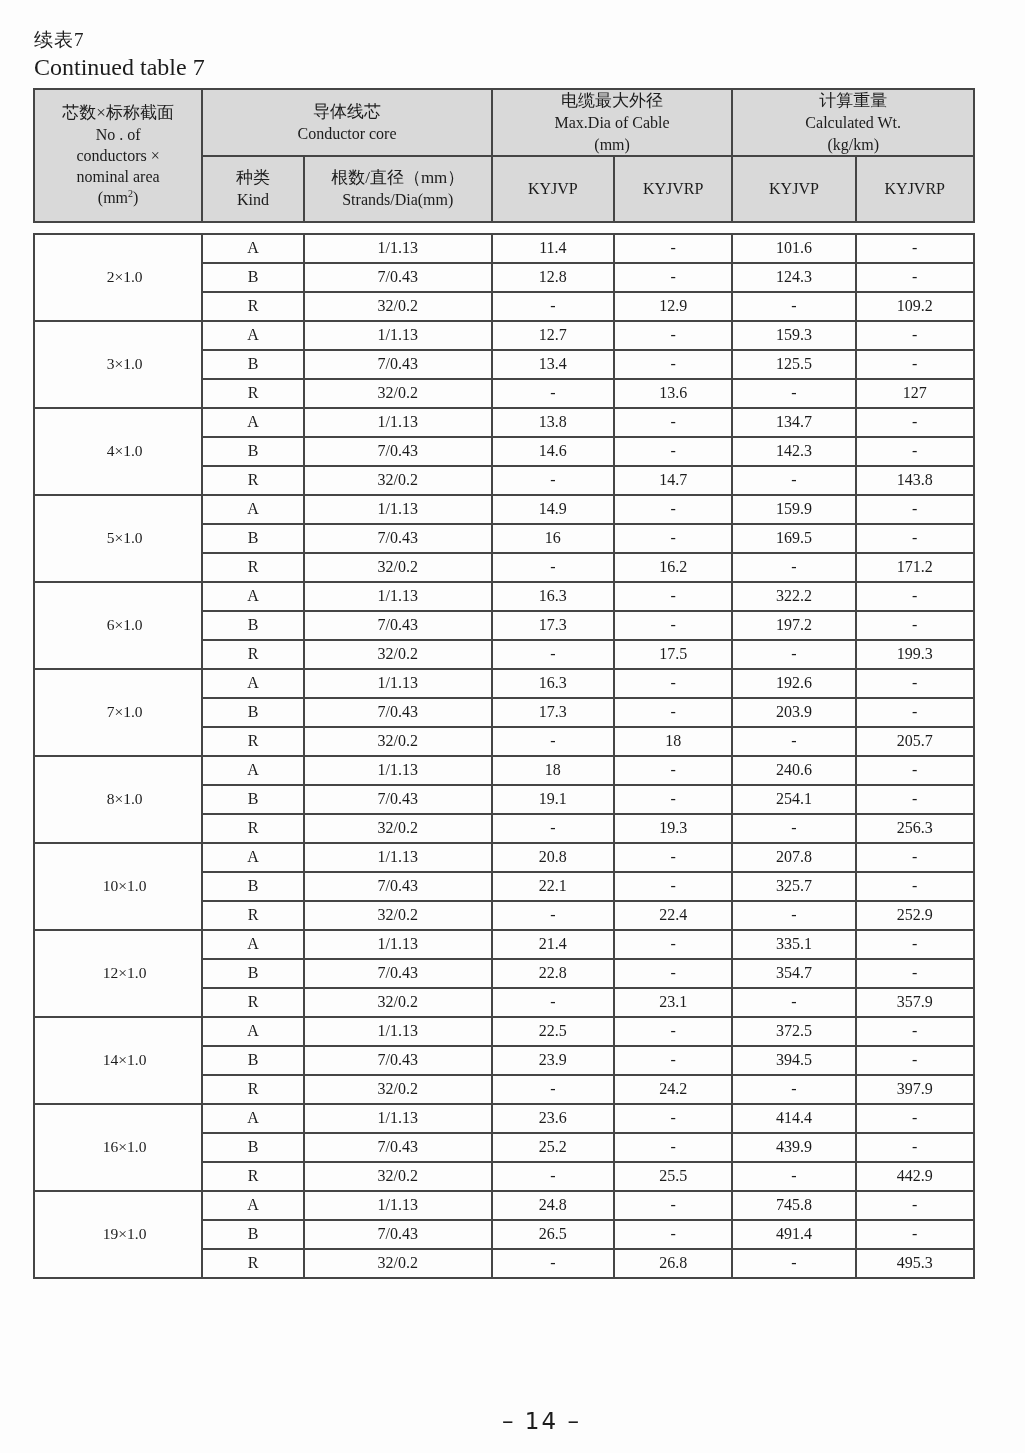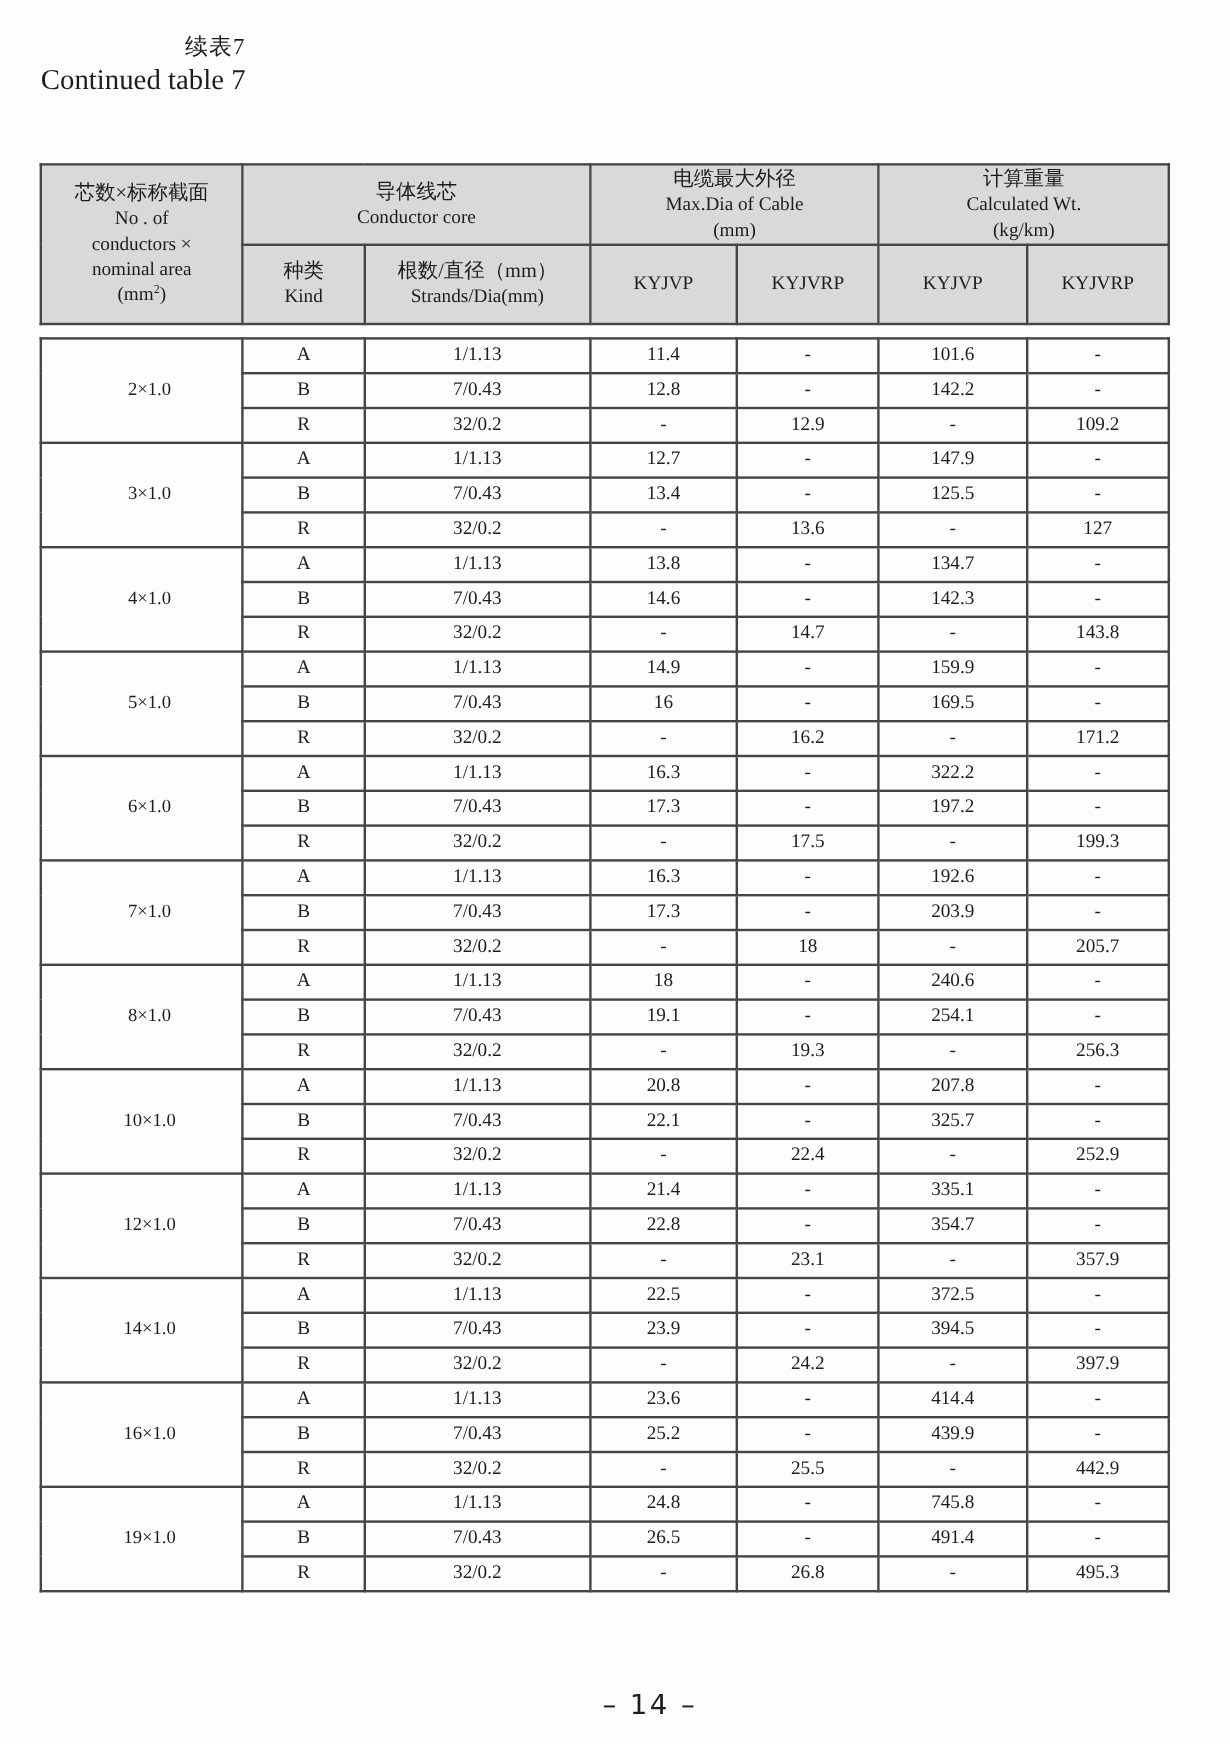--- a/index.html
+++ b/index.html
@@ -14,35 +14,33 @@
     background: #fdfdfd;
     font-family: "Liberation Serif", "DejaVu Serif", serif;
     color: #1c1c1c;
     overflow: hidden;
   }
   .titles {
     position: absolute;
     left: 34px;
     top: 28px;
     line-height: 1.25;
-    text-align: right;
   }
   .title-cn {
     font-size: 19px;
     letter-spacing: 1px;
   }
   .title-en {
     font-size: 24px;
   }
   .table-wrap {
     position: absolute;
     left: 33px;
     top: 88px;
     width: 942px;
-    margin-top: 48px;
   }
   table {
     border-collapse: collapse;
     table-layout: fixed;
     width: 100%;
   }
   th, td {
     border: 2px solid #454545;
     text-align: center;
     vertical-align: middle;
@@ -166,38 +164,38 @@
             <td>11.4</td>
             <td>-</td>
             <td>101.6</td>
             <td>-</td>
           </tr>
           <tr>
             <td>B</td>
             <td>7/0.43</td>
             <td>12.8</td>
             <td>-</td>
-            <td>142.2</td>
+            <td>124.3</td>
             <td>-</td>
           </tr>
           <tr>
             <td>R</td>
             <td>32/0.2</td>
             <td>-</td>
             <td>12.9</td>
             <td>-</td>
             <td>109.2</td>
           </tr>
           <tr>
             <td rowspan="3" class="group-label">3×1.0</td>
             <td>A</td>
             <td>1/1.13</td>
             <td>12.7</td>
             <td>-</td>
-            <td>147.9</td>
+            <td>159.3</td>
             <td>-</td>
           </tr>
           <tr>
             <td>B</td>
             <td>7/0.43</td>
             <td>13.4</td>
             <td>-</td>
             <td>125.5</td>
             <td>-</td>
           </tr>

